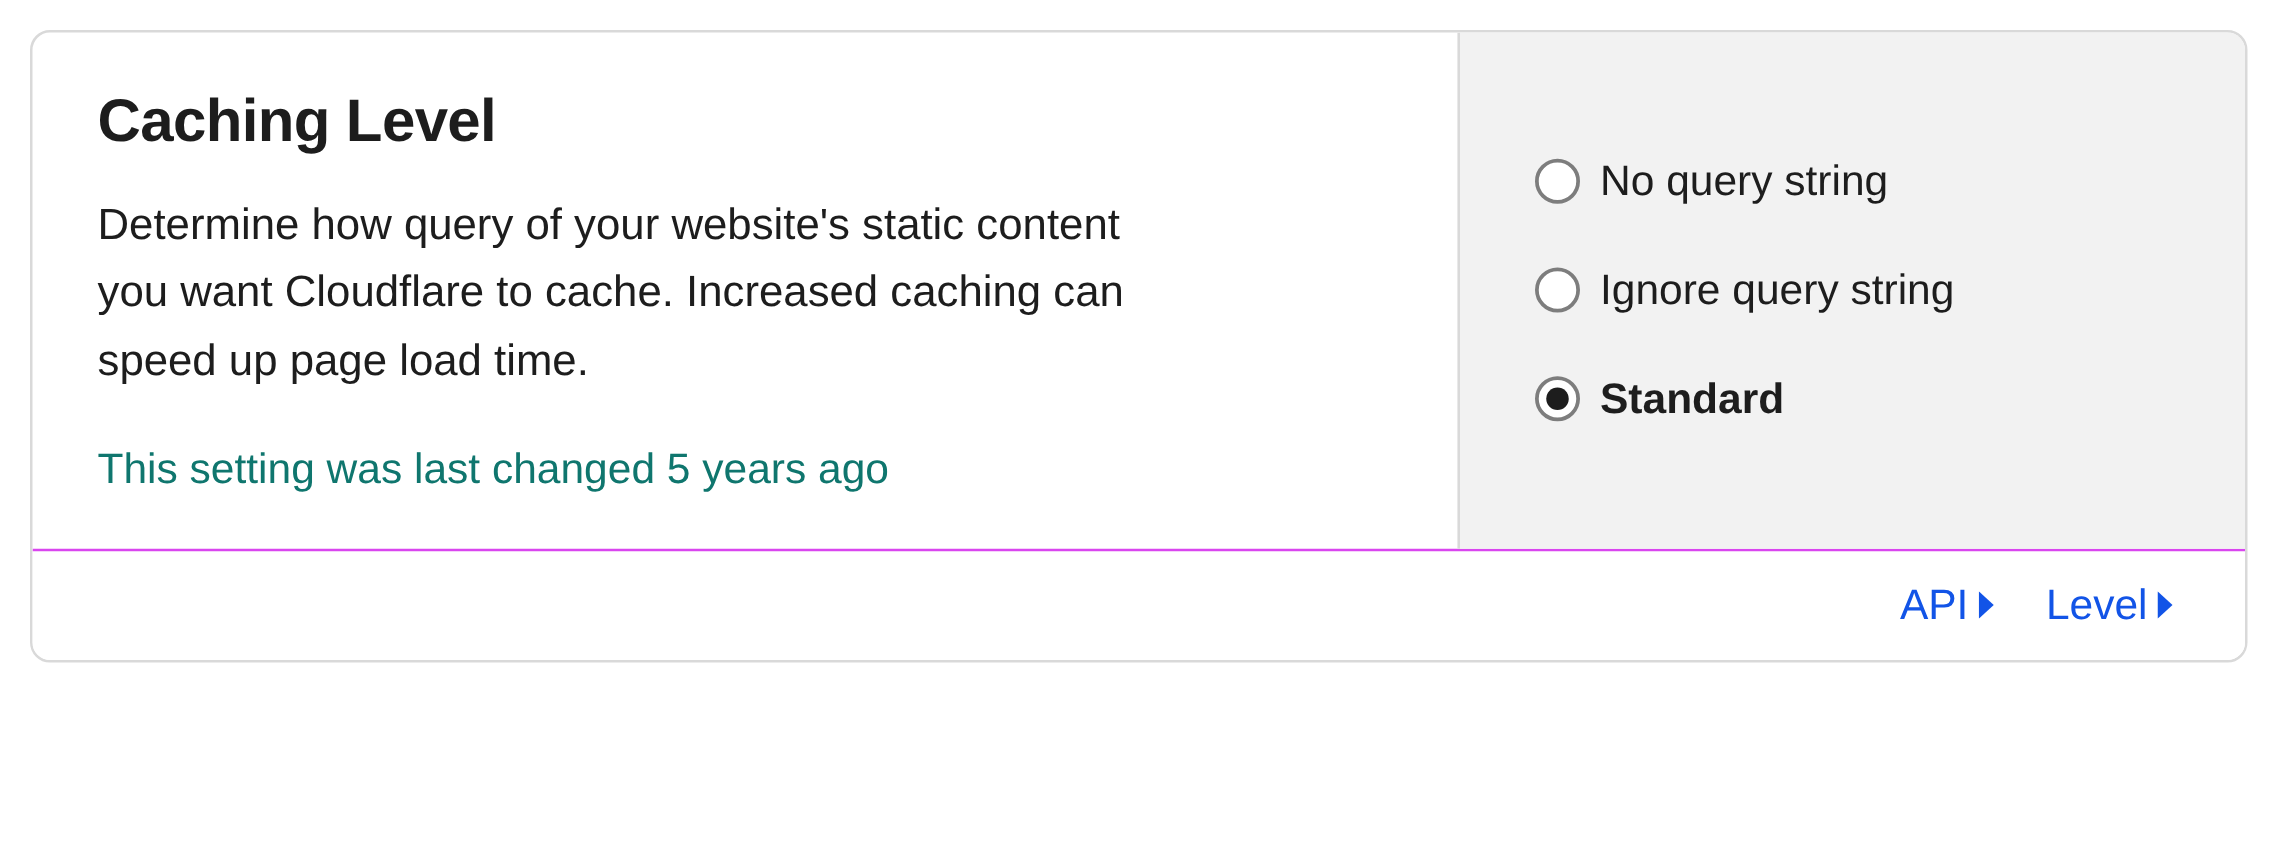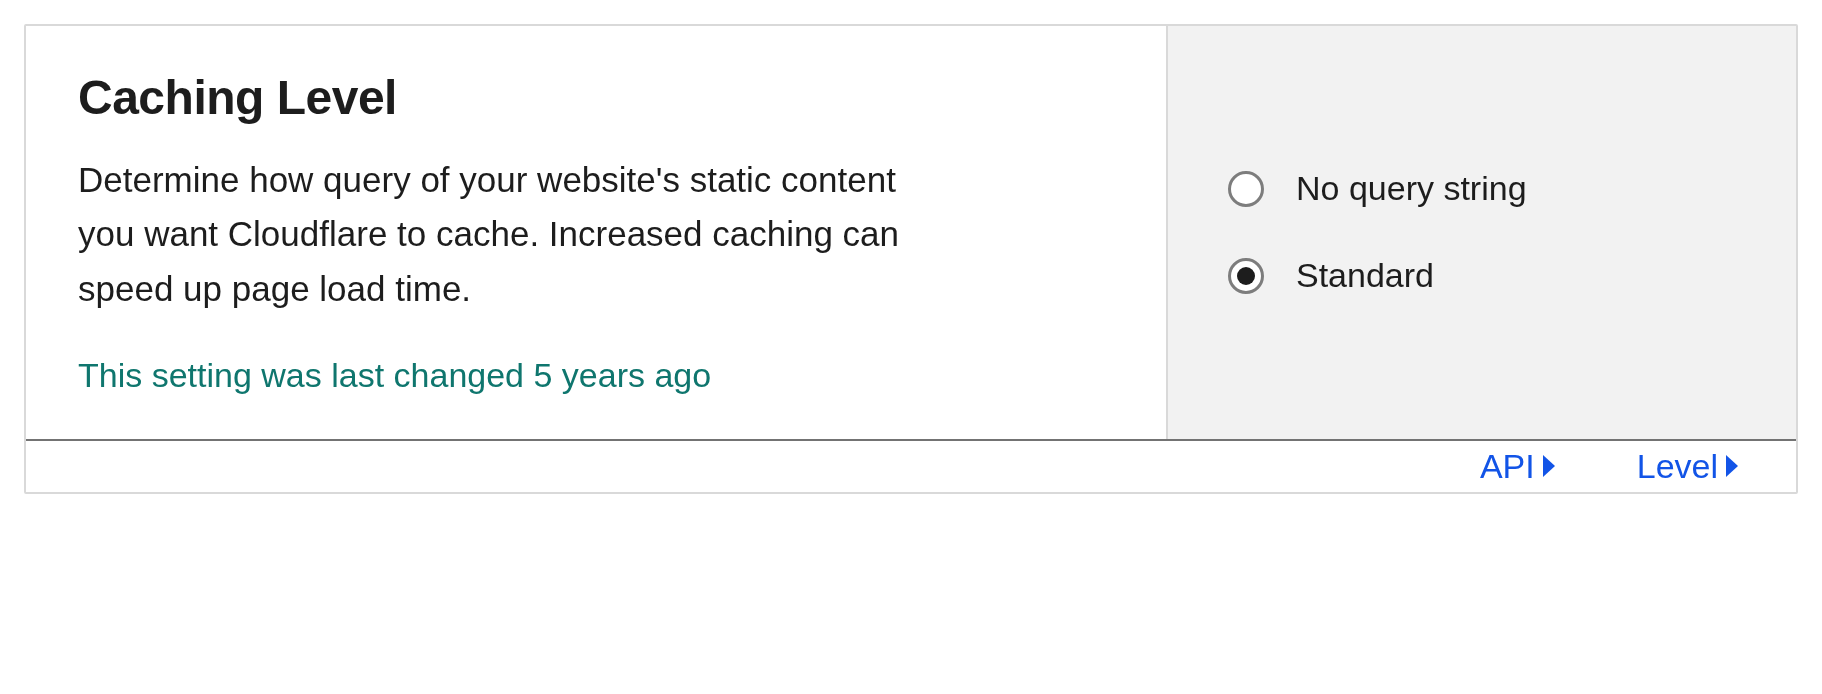--- a/index.html
+++ b/index.html
@@ -9,21 +9,21 @@
     font-family: -apple-system, BlinkMacSystemFont, "Segoe UI", Helvetica, Arial, sans-serif;
     background: #fff;
     color: #1d1d1d;
   }
   .page {
     padding: 24px;
     width: 1822px;
   }
   .card {
     border: 2px solid #d9d9d9;
-    border-radius: 2px;
+    border-radius: 16px;
     overflow: hidden;
     background: #fff;
   }
   .card-top {
     display: flex;
     align-items: stretch;
   }
   .card-left {
     flex: 1 1 auto;
     padding: 44px 52px 44px 52px;
@@ -53,21 +53,21 @@
     max-width: 880px;
   }
   .meta {
     font-size: 34px;
     color: #0f766e;
     margin: 0;
   }
   .radio-row {
     display: flex;
     align-items: center;
-    gap: 32px;
+    gap: 16px;
     cursor: pointer;
   }
   .radio {
     width: 36px;
     height: 36px;
     border: 3px solid #7d7d7d;
     border-radius: 50%;
     background: #fff;
     position: relative;
     flex: 0 0 auto;
@@ -81,29 +81,29 @@
     height: 18px;
     background: #1d1d1d;
     border-radius: 50%;
     transform: translate(-50%, -50%);
   }
   .radio-label {
     font-size: 34px;
     color: #1d1d1d;
   }
   .radio-label.selected {
-    font-weight: 400;
+    font-weight: 700;
   }
   .card-footer {
-    border-top: 2px solid #737373;
-    padding: 6px 56px;
+    border-top: 2px solid #d946ef;
+    padding: 24px 56px;
     display: flex;
     justify-content: flex-end;
     align-items: center;
-    gap: 80px;
+    gap: 40px;
     background: #fff;
   }
   .footer-link {
     display: inline-flex;
     align-items: center;
     gap: 8px;
     color: #1254e7;
     font-size: 34px;
     text-decoration: none;
     cursor: pointer;
@@ -126,20 +126,24 @@
         <p class="desc">Determine how query of your website's static content you want Cloudflare to cache. Increased caching can speed up page load time.</p>
         <p class="meta">This setting was last changed 5 years ago</p>
       </div>
       <div class="card-right">
 
         <label class="radio-row">
           <span class="radio"></span>
           <span class="radio-label">No query string</span>
         </label>
 
+        <label class="radio-row">
+          <span class="radio"></span>
+          <span class="radio-label">Ignore query string</span>
+        </label>
 
         <label class="radio-row">
           <span class="radio selected"></span>
           <span class="radio-label selected">Standard</span>
         </label>
 
       </div>
     </div>
     <div class="card-footer">
       <a class="footer-link">

